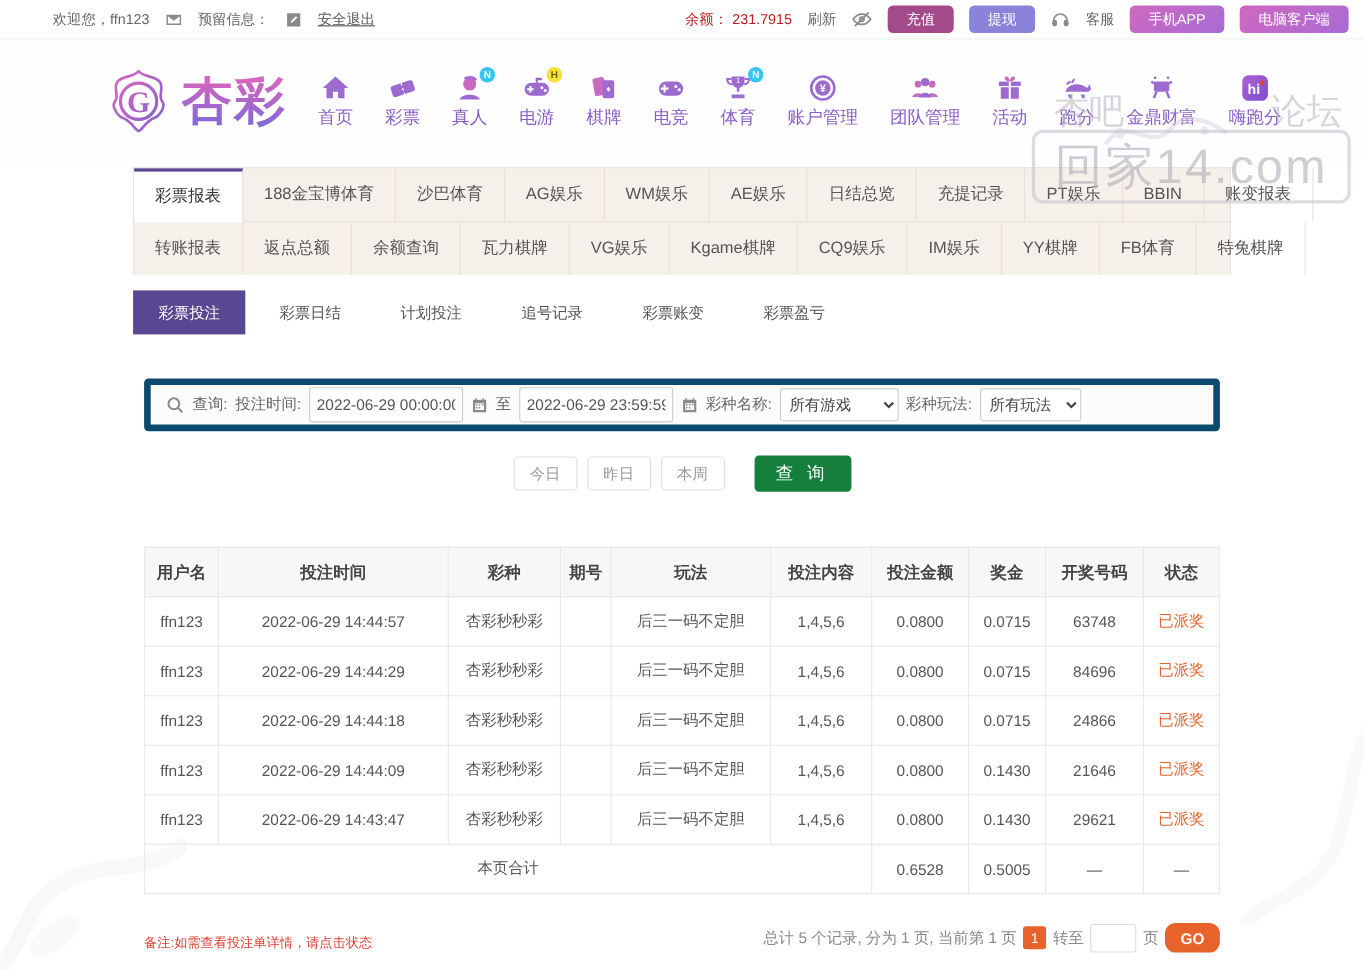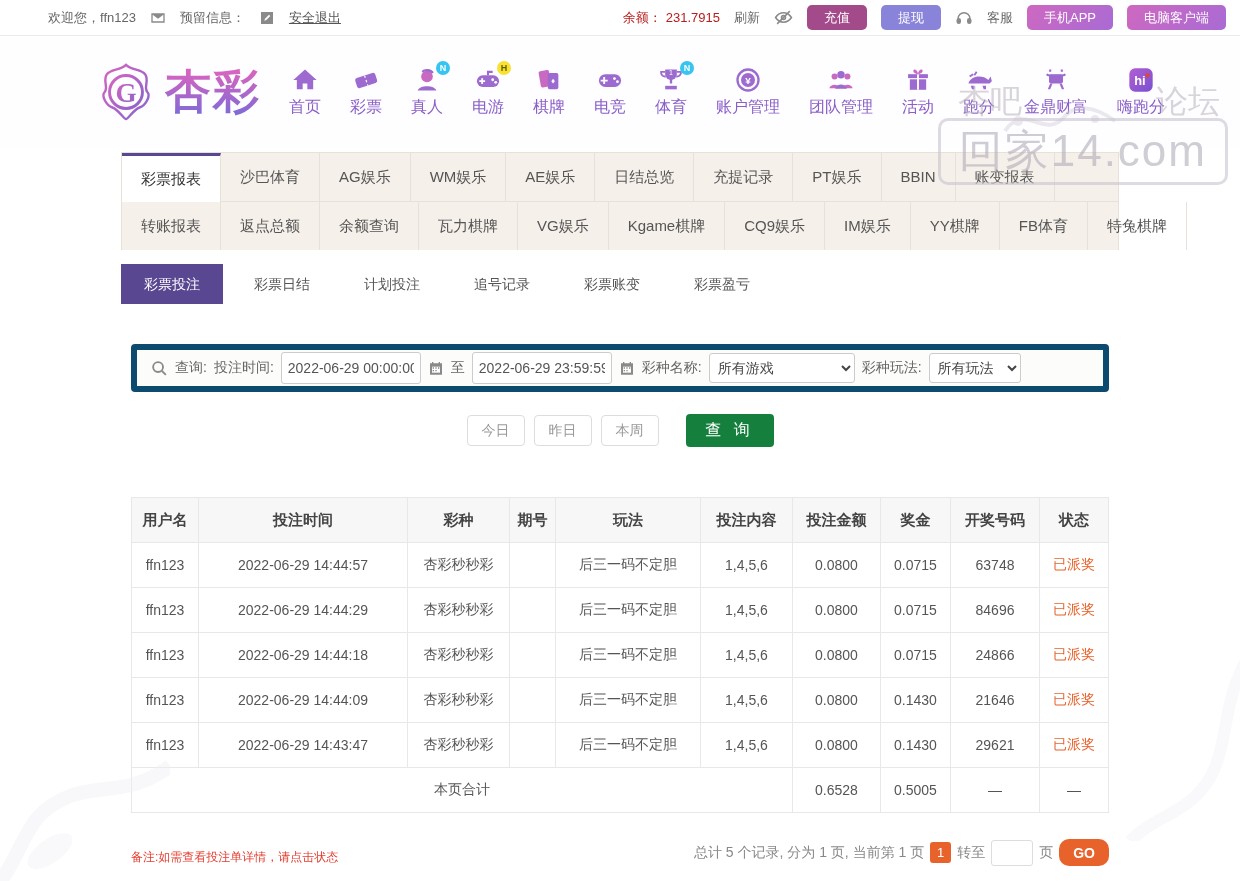--- a/index.html
+++ b/index.html
@@ -56,21 +56,21 @@
   .subtab { padding:0 23px; line-height:40px; font-size:14px; color:#555; cursor:pointer; margin-right:8px; }
   .subtab.active { background:#5a4792; color:#fff; }
 
   
   .filterbox { margin:40px 10px 0; height:48px; border:6px solid #0c4a6e; background:#fcfcfb; border-radius:4px;
     display:flex; align-items:center; padding:0 14px; gap:7px; font-size:14px; color:#666; }
   .filterbox input[type=text] { width:140px; height:32px; border:1px solid #ccc; border-radius:3px;
     font-size:14px; color:#555; padding:0 6px; background:#fff; font-family:inherit; }
   .filterbox select { height:30px; border:1px solid #ccc; border-radius:3px; font-size:14px; color:#444;
     background:#fff; padding:0 4px; font-family:inherit; }
-  .sel-game { width:146px; } .sel-play { width:92px; }
+  .sel-game { width:108px; } .sel-play { width:92px; }
 
   
   .quickrow { margin-top:22px; display:flex; justify-content:center; align-items:center; gap:9px; }
   .qbtn { height:31px; padding:0 14px; background:#fff; border:1px solid #ddd; border-radius:4px;
     color:#999; font-size:14px; cursor:pointer; }
   .searchbtn { width:88px; height:33px; background:#15803d; border:none; border-radius:4px;
     color:#fff; font-size:16px; cursor:pointer; letter-spacing:4px; }
 
   
   table.report { width:978px; margin:50px 10px 0; border-collapse:collapse; font-size:14px; color:#555; }
@@ -282,20 +282,21 @@
     <circle cx="18" cy="30" r="5" fill="#d4cedc"></circle>
       <circle cx="95" cy="28" r="4" fill="#d4cedc"></circle>
   </svg>
 </div>
 
 <div class="container">
 
   <div class="tabband">
     <div class="tabrow" id="tabrow1">
         <span class="tab active">彩票报表</span>
+        <span class="tab">188金宝博体育</span>
         <span class="tab">沙巴体育</span>
         <span class="tab">AG娱乐</span>
         <span class="tab">WM娱乐</span>
         <span class="tab">AE娱乐</span>
         <span class="tab">日结总览</span>
         <span class="tab">充提记录</span>
         <span class="tab">PT娱乐</span>
         <span class="tab">BBIN</span>
         <span class="tab">账变报表</span>
       </div>

